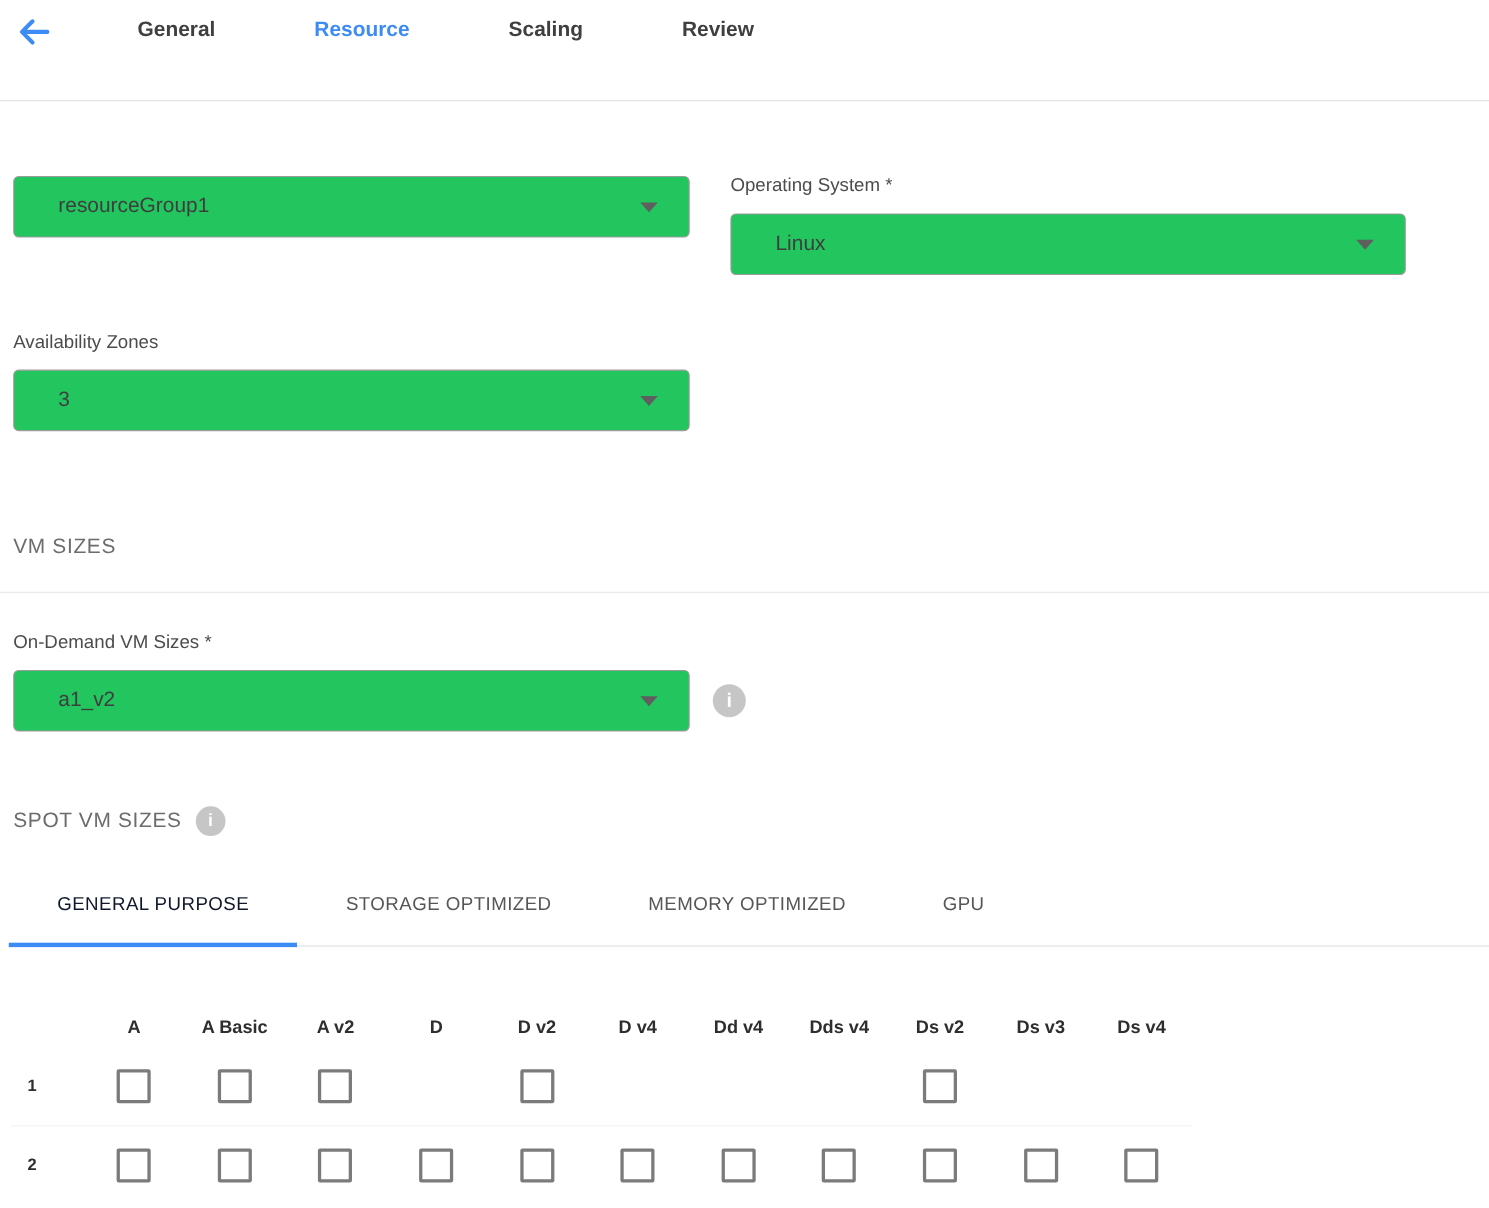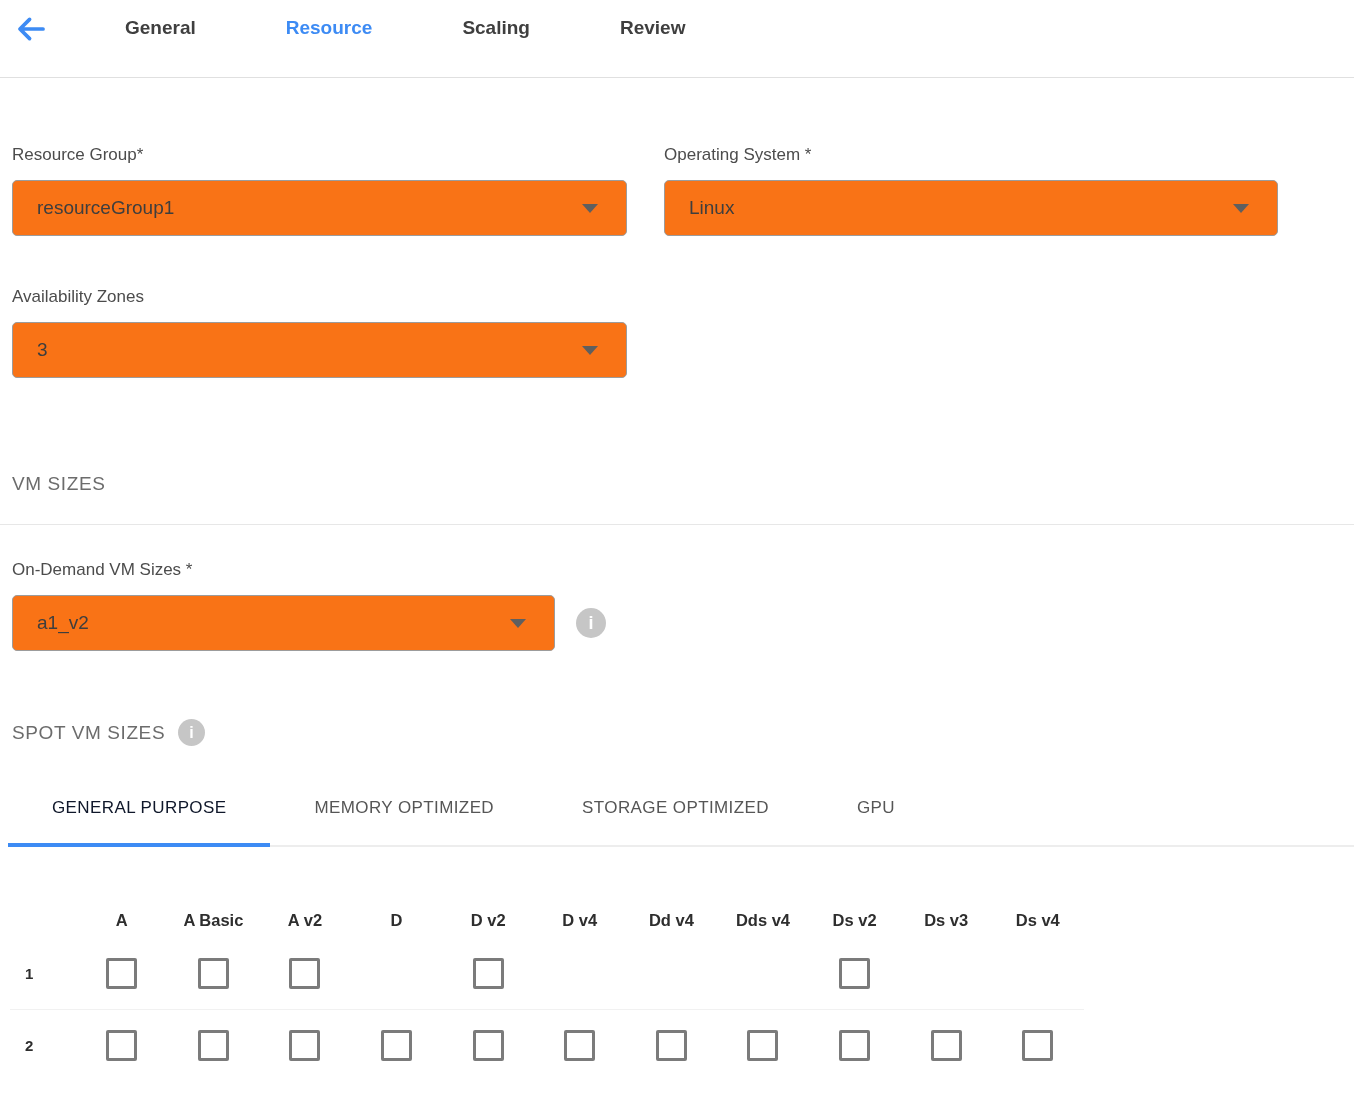--- a/index.html
+++ b/index.html
@@ -4,21 +4,21 @@
 <style>
   * { box-sizing: border-box; margin: 0; padding: 0; }
   html, body { width: 1354px; height: 1098px; overflow: hidden; background: #ffffff; }
   body {
     font-family: "Liberation Sans", "DejaVu Sans", sans-serif;
     color: #454545;
   }
 
   
   .wizard-header {
-    height: 78px;
+    height: 92px;
     border-bottom: 1px solid #e0e0e0;
     display: flex;
     align-items: flex-start;
     padding: 12px 0 0 14px;
   }
   .back-btn {
     width: 34px; height: 34px;
     display: flex; align-items: center; justify-content: center;
     cursor: pointer;
     flex: 0 0 auto;
@@ -51,24 +51,24 @@
     font-size: 17px;
     line-height: 18px;
     color: #4c4c4c;
     margin-bottom: 16px;
   }
   .select {
     position: relative;
     height: 56px;
     border: 1px solid #9c9c9c;
     border-radius: 5px;
-    background: #f97316;
+    background: #22c55e;
     display: flex;
     align-items: center;
-    padding: 0 50px 0 24px;
+    padding: 0 50px 0 40px;
     cursor: pointer;
   }
   .select-value {
     font-size: 19px;
     color: #3e3e3e;
   }
   .caret {
     position: absolute;
     right: 28px;
     top: 50%;
@@ -92,21 +92,21 @@
   .vm-sizes-heading { margin-top: 96px; }
   .full-divider {
     height: 1px;
     background: #e7e7e7;
     margin-top: 30px;
   }
 
   
   .on-demand-block { padding-left: 12px; margin-top: 36px; }
   .on-demand-row { display: flex; align-items: center; }
-  .on-demand-row .select { width: 543px; }
+  .on-demand-row .select { width: 615px; }
   .info-icon {
     width: 30px; height: 30px;
     border-radius: 50%;
     background: #c6c6c6;
     color: #ffffff;
     font-size: 18px;
     font-weight: 700;
     display: inline-flex;
     align-items: center;
     justify-content: center;
@@ -191,21 +191,20 @@
   <div class="wizard-tabs">
     <div class="wizard-tab">General</div>
     <div class="wizard-tab active">Resource</div>
     <div class="wizard-tab">Scaling</div>
     <div class="wizard-tab">Review</div>
   </div>
 </div>
 
 <div class="form-grid">
   <div class="field">
-    <div class="field-label">Resource Group*</div>
     <div class="select">
       <span class="select-value">resourceGroup1</span>
       <span class="caret"></span>
     </div>
   </div>
 
   <div class="field">
     <div class="field-label">Operating System *</div>
     <div class="select">
       <span class="select-value">Linux</span>
@@ -237,22 +236,22 @@
   </div>
 </div>
 
 <div class="section-heading spot-heading">
   <span>SPOT VM SIZES</span>
   <span class="info-icon">i</span>
 </div>
 
 <div class="spot-tabs">
   <div class="spot-tab active">GENERAL PURPOSE</div>
+  <div class="spot-tab">STORAGE OPTIMIZED</div>
   <div class="spot-tab">MEMORY OPTIMIZED</div>
-  <div class="spot-tab">STORAGE OPTIMIZED</div>
   <div class="spot-tab">GPU</div>
 </div>
 
 <div class="vm-table">
   <div class="corner"></div>
   <div class="th">A</div>
   <div class="th">A Basic</div>
   <div class="th">A v2</div>
   <div class="th">D</div>
   <div class="th">D v2</div>

